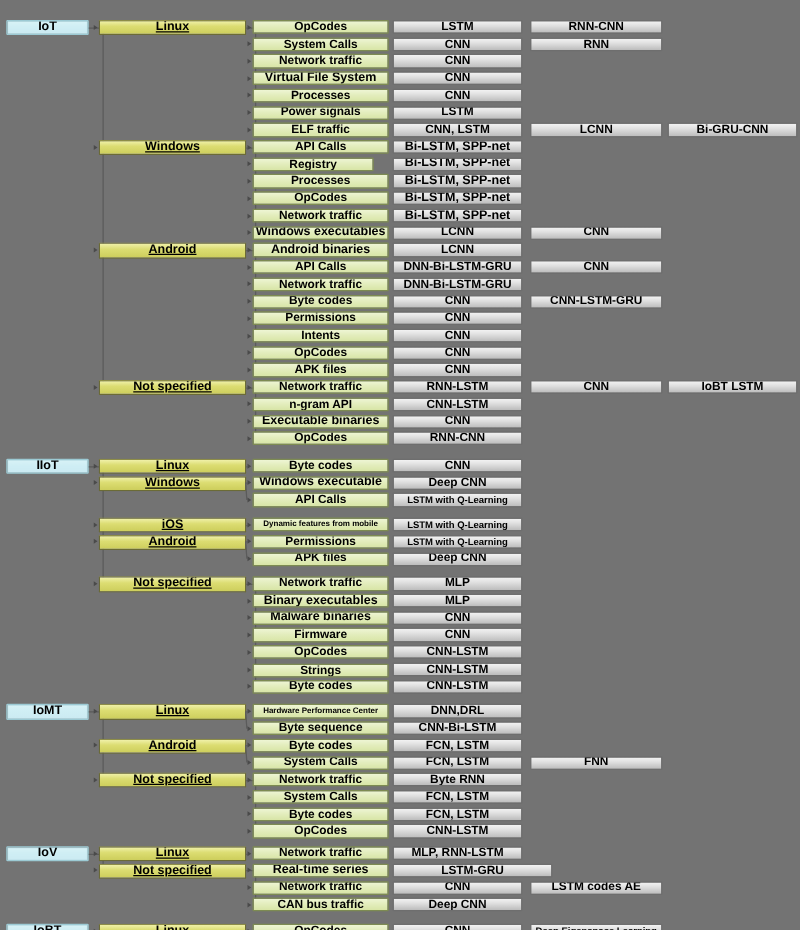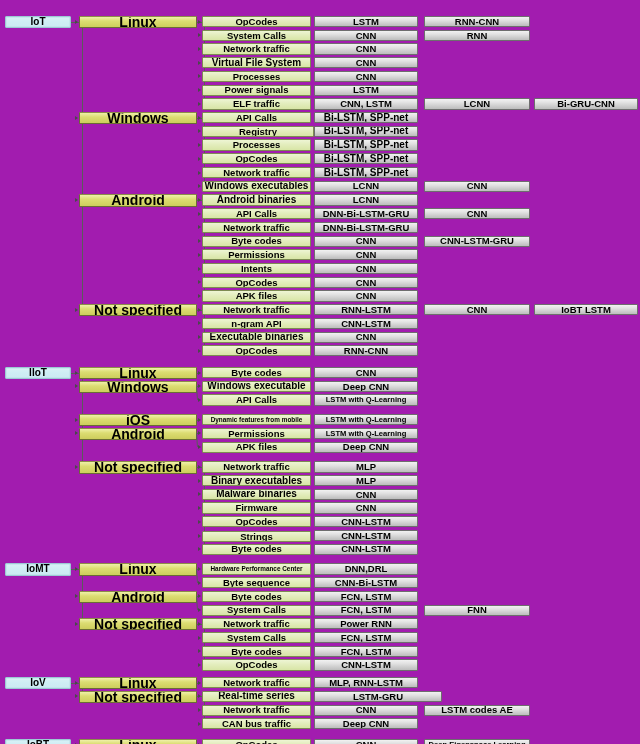--- a/index.html
+++ b/index.html
@@ -5,21 +5,21 @@
   html,body{margin:0;padding:0;background:#ffffff;}
   body{
     font-family:"Liberation Sans", sans-serif;
     -webkit-font-smoothing:none;
   }
   #page{
     position:relative;
     width:640px;
     height:744px;
     overflow:hidden;
-    background:#a21caf;
+    background:#737373;
   }
   
   .col-head{
     position:absolute;
     font-size:10.5px;
     font-weight:bold;
     color:#000;
     white-space:nowrap;
     letter-spacing:.2px;
   }
@@ -45,21 +45,21 @@
     border-radius:1px;
     font-size:10px;
     box-shadow:0 0 0 .5px #b9dde5 inset;
   }
   
   .os{
     background:linear-gradient(180deg,#eff0a8 0%, #dcdd72 40%, #cdce5c 100%);
     border:1px solid #6b6b36;
     border-top-color:#8d8d48;
     border-radius:1px;
-    font-size:14px;
+    font-size:10px;
     text-decoration:underline;
   }
   
   .feat{
     background:linear-gradient(180deg,#eef5d4 0%, #e3edbd 45%, #d8e5a6 100%);
     border:1px solid #7d8b52;
     border-radius:1px;
   }
   
   .dl{
@@ -291,21 +291,21 @@
       <div class="box feat" style="left:202px;top:70.88px;width:109px;height:11.2px;">Processes</div>
       <div class="box dl" style="left:314px;top:70.88px;width:104px;height:11.2px;">CNN</div>
       <div class="box feat" style="left:202px;top:84.6px;width:109px;height:11.2px;">Power signals</div>
       <div class="box dl" style="left:314px;top:84.6px;width:104px;height:11.2px;">LSTM</div>
       <div class="box feat" style="left:202px;top:98.32px;width:109px;height:11.2px;">ELF traffic</div>
       <div class="box dl" style="left:314px;top:98.32px;width:104px;height:11.2px;">CNN, LSTM</div>
       <div class="box dl" style="left:424px;top:98.32px;width:106px;height:11.2px;">LCNN</div>
       <div class="box dl" style="left:534px;top:98.32px;width:104px;height:11.2px;text-align:right;">Bi-GRU-CNN</div>
       <div class="box feat" style="left:202px;top:112.03999999999999px;width:109px;height:11.2px;">API Calls</div>
       <div class="box dl smaller" style="left:314px;top:112.03999999999999px;width:104px;height:11.2px;">Bi-LSTM, SPP-net</div>
-      <div class="box feat" style="left:202px;top:125.75999999999999px;width:112px;height:11.2px;">Registry</div>
+      <div class="box feat" style="left:202px;top:125.75999999999999px;width:97px;height:11.2px;">Registry</div>
       <div class="box dl smaller" style="left:314px;top:125.75999999999999px;width:104px;height:11.2px;">Bi-LSTM, SPP-net</div>
       <div class="box feat" style="left:202px;top:139.48px;width:109px;height:11.2px;">Processes</div>
       <div class="box dl smaller" style="left:314px;top:139.48px;width:104px;height:11.2px;">Bi-LSTM, SPP-net</div>
       <div class="box feat" style="left:202px;top:153.2px;width:109px;height:11.2px;">OpCodes</div>
       <div class="box dl smaller" style="left:314px;top:153.2px;width:104px;height:11.2px;">Bi-LSTM, SPP-net</div>
       <div class="box feat" style="left:202px;top:166.92px;width:109px;height:11.2px;">Network traffic</div>
       <div class="box dl smaller" style="left:314px;top:166.92px;width:104px;height:11.2px;">Bi-LSTM, SPP-net</div>
       <div class="box feat smaller" style="left:202px;top:180.64px;width:109px;height:11.2px;">Windows executables</div>
       <div class="box dl" style="left:314px;top:180.64px;width:104px;height:11.2px;">LCNN</div>
       <div class="box dl" style="left:424px;top:180.64px;width:106px;height:11.2px;">CNN</div>
@@ -366,21 +366,21 @@
       <div class="box feat tiny" style="left:202px;top:563.3600000000005px;width:109px;height:11.2px;">Hardware Performance Center</div>
       <div class="box dl" style="left:314px;top:563.3600000000005px;width:104px;height:11.2px;">DNN,DRL</div>
       <div class="box feat" style="left:202px;top:577.0800000000005px;width:109px;height:11.2px;">Byte sequence</div>
       <div class="box dl" style="left:314px;top:577.0800000000005px;width:104px;height:11.2px;">CNN-Bi-LSTM</div>
       <div class="box feat" style="left:202px;top:590.8000000000005px;width:109px;height:11.2px;">Byte codes</div>
       <div class="box dl" style="left:314px;top:590.8000000000005px;width:104px;height:11.2px;">FCN, LSTM</div>
       <div class="box feat" style="left:202px;top:604.5200000000006px;width:109px;height:11.2px;">System Calls</div>
       <div class="box dl" style="left:314px;top:604.5200000000006px;width:104px;height:11.2px;">FCN, LSTM</div>
       <div class="box dl" style="left:424px;top:604.5200000000006px;width:106px;height:11.2px;">FNN</div>
       <div class="box feat" style="left:202px;top:618.2400000000006px;width:109px;height:11.2px;">Network traffic</div>
-      <div class="box dl" style="left:314px;top:618.2400000000006px;width:104px;height:11.2px;">Power RNN</div>
+      <div class="box dl" style="left:314px;top:618.2400000000006px;width:104px;height:11.2px;">Byte RNN</div>
       <div class="box feat" style="left:202px;top:631.9600000000006px;width:109px;height:11.2px;">System Calls</div>
       <div class="box dl" style="left:314px;top:631.9600000000006px;width:104px;height:11.2px;">FCN, LSTM</div>
       <div class="box feat" style="left:202px;top:645.6800000000006px;width:109px;height:11.2px;">Byte codes</div>
       <div class="box dl" style="left:314px;top:645.6800000000006px;width:104px;height:11.2px;">FCN, LSTM</div>
       <div class="box feat" style="left:202px;top:659.4000000000007px;width:109px;height:11.2px;">OpCodes</div>
       <div class="box dl" style="left:314px;top:659.4000000000007px;width:104px;height:11.2px;">CNN-LSTM</div>
       <div class="box feat" style="left:202px;top:677.1200000000007px;width:109px;height:11.2px;">Network traffic</div>
       <div class="box dl" style="left:314px;top:677.1200000000007px;width:104px;height:11.2px;">MLP, RNN-LSTM</div>
       <div class="box feat smaller" style="left:202px;top:690.8400000000007px;width:109px;height:11.2px;">Real-time series</div>
       <div class="box dl" style="left:314px;top:690.8400000000007px;width:128px;height:11.2px;">LSTM-GRU</div>

